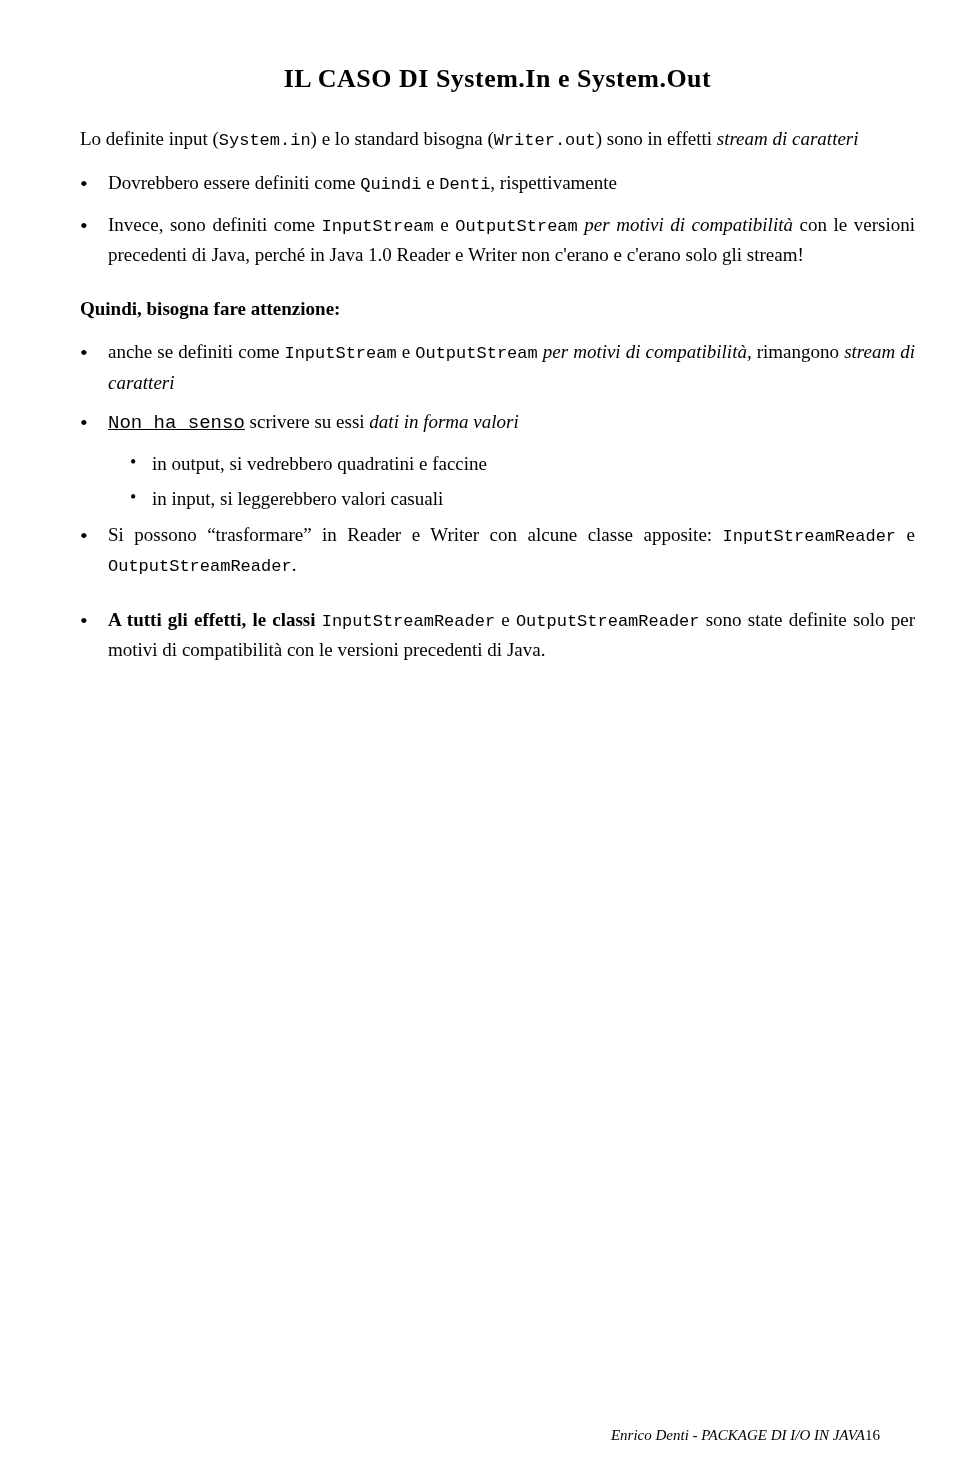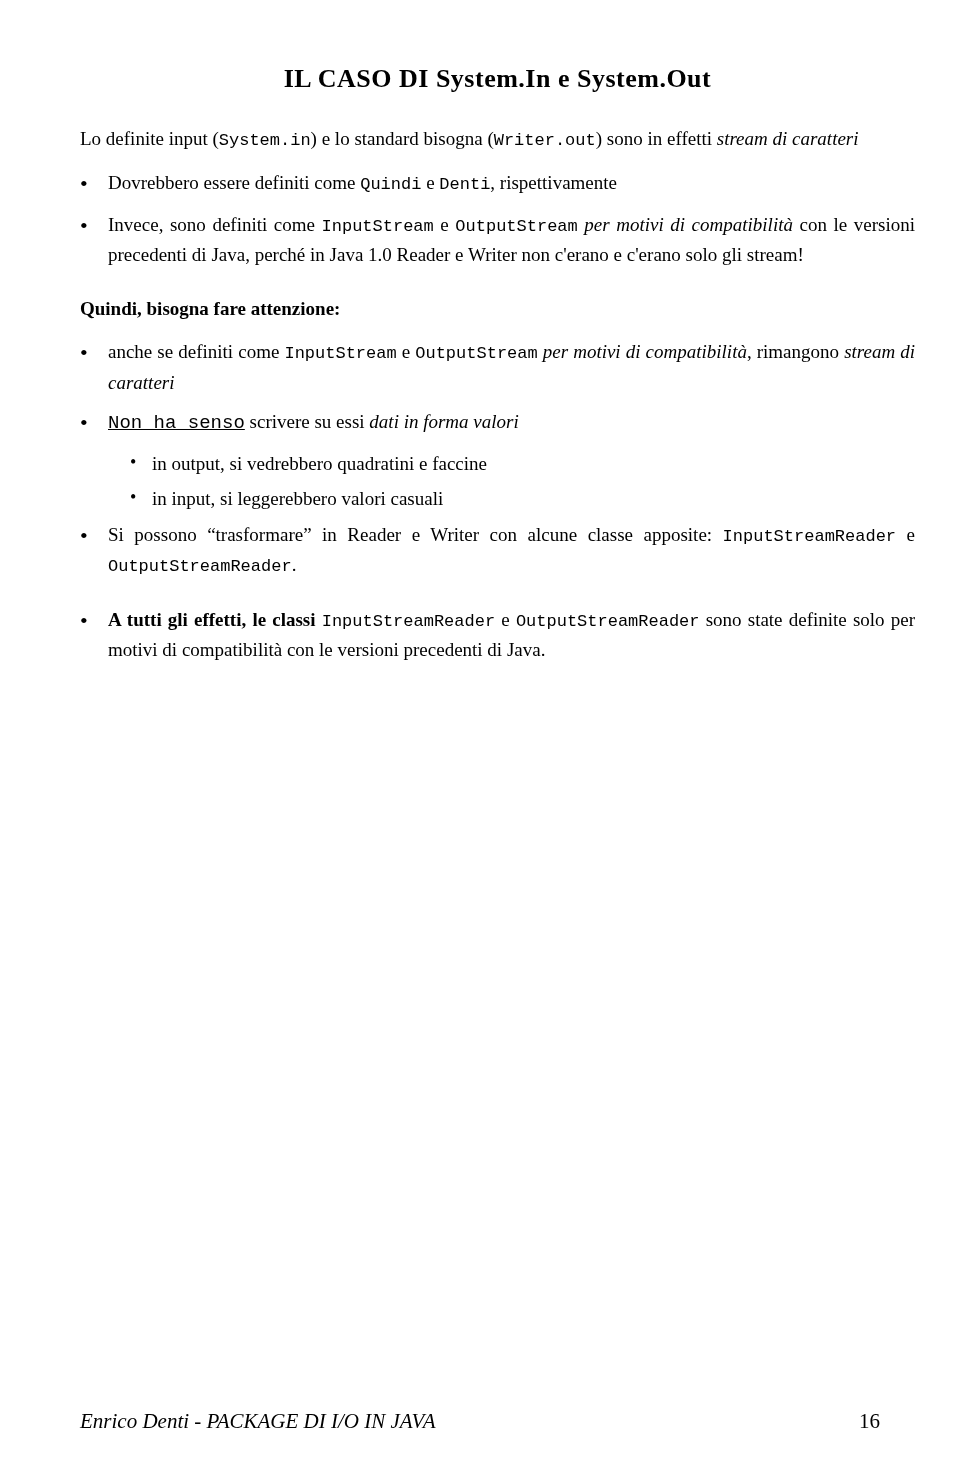--- a/index.html
+++ b/index.html
@@ -95,28 +95,28 @@
       font-family: Liberation Mono, monospace;
     }
 
     .section-gap {
       margin-top: 24px;
       margin-bottom: 14px;
     }
 
     .footer {
       position: absolute;
-      bottom: 40px;
+      bottom: 30px;
       left: 0;
       right: 0;
       display: flex;
-      justify-content: space-between;
+      justify-content: flex-end;
       padding: 0 80px;
       font-style: italic;
-      font-size: 21px;
+      font-size: 15px;
     }
 
     .footer-page {
       font-style: normal;
     }
   </style>
 </head>
 <body>
 
 <div class="page-container">

